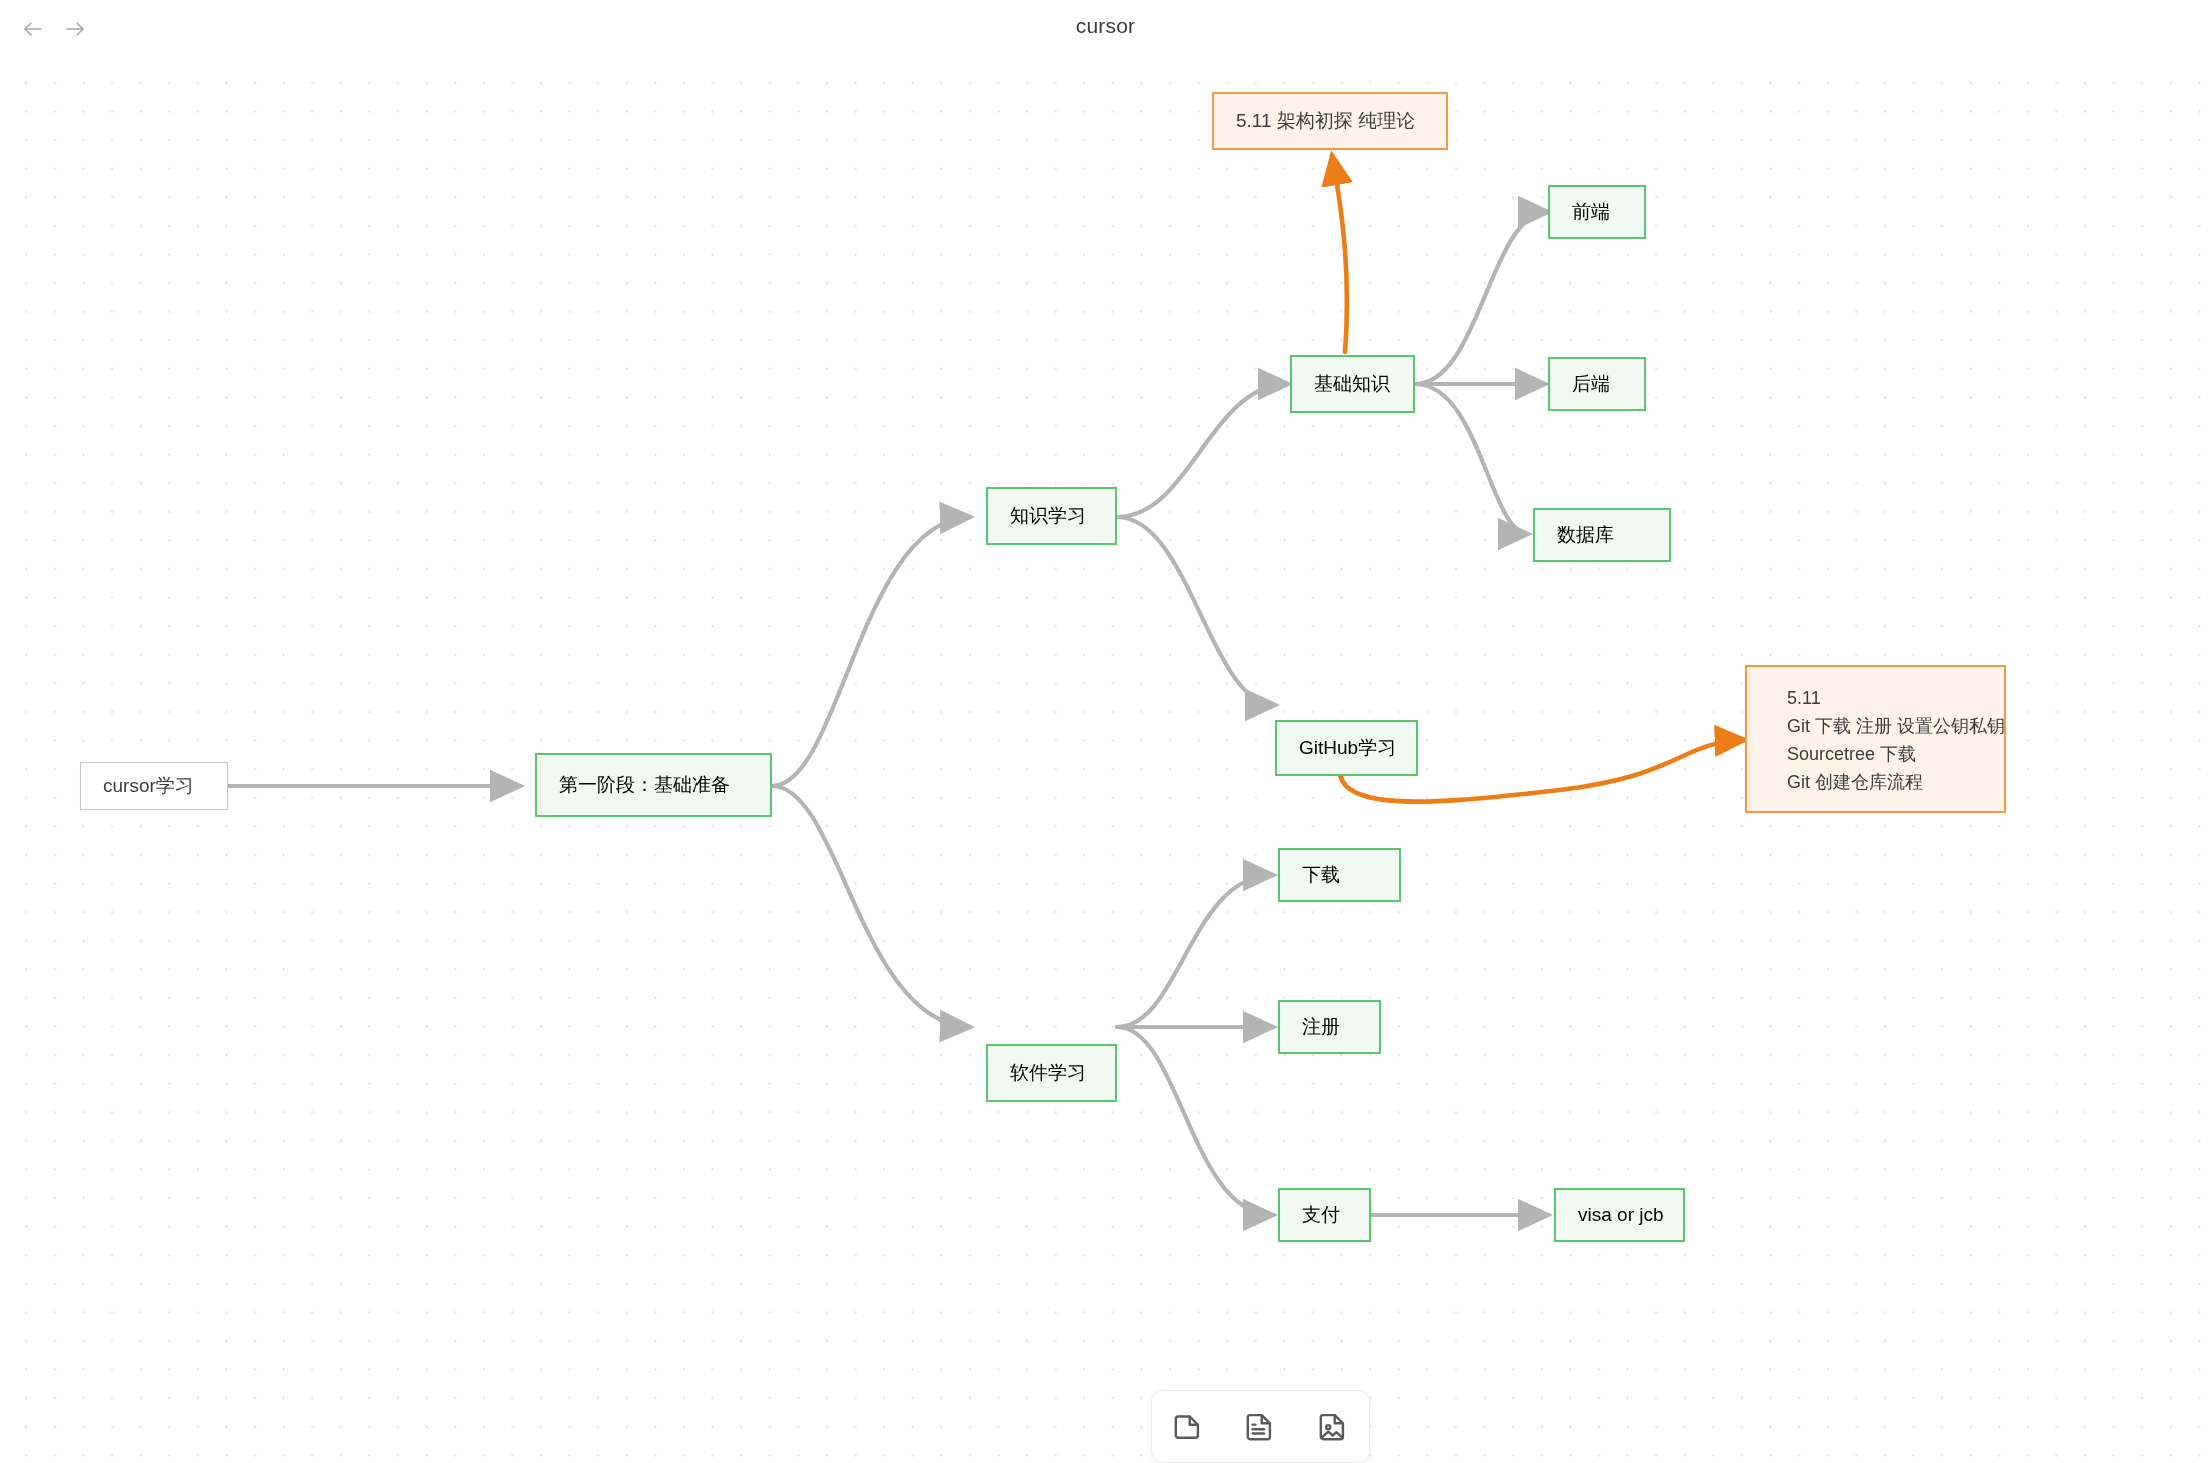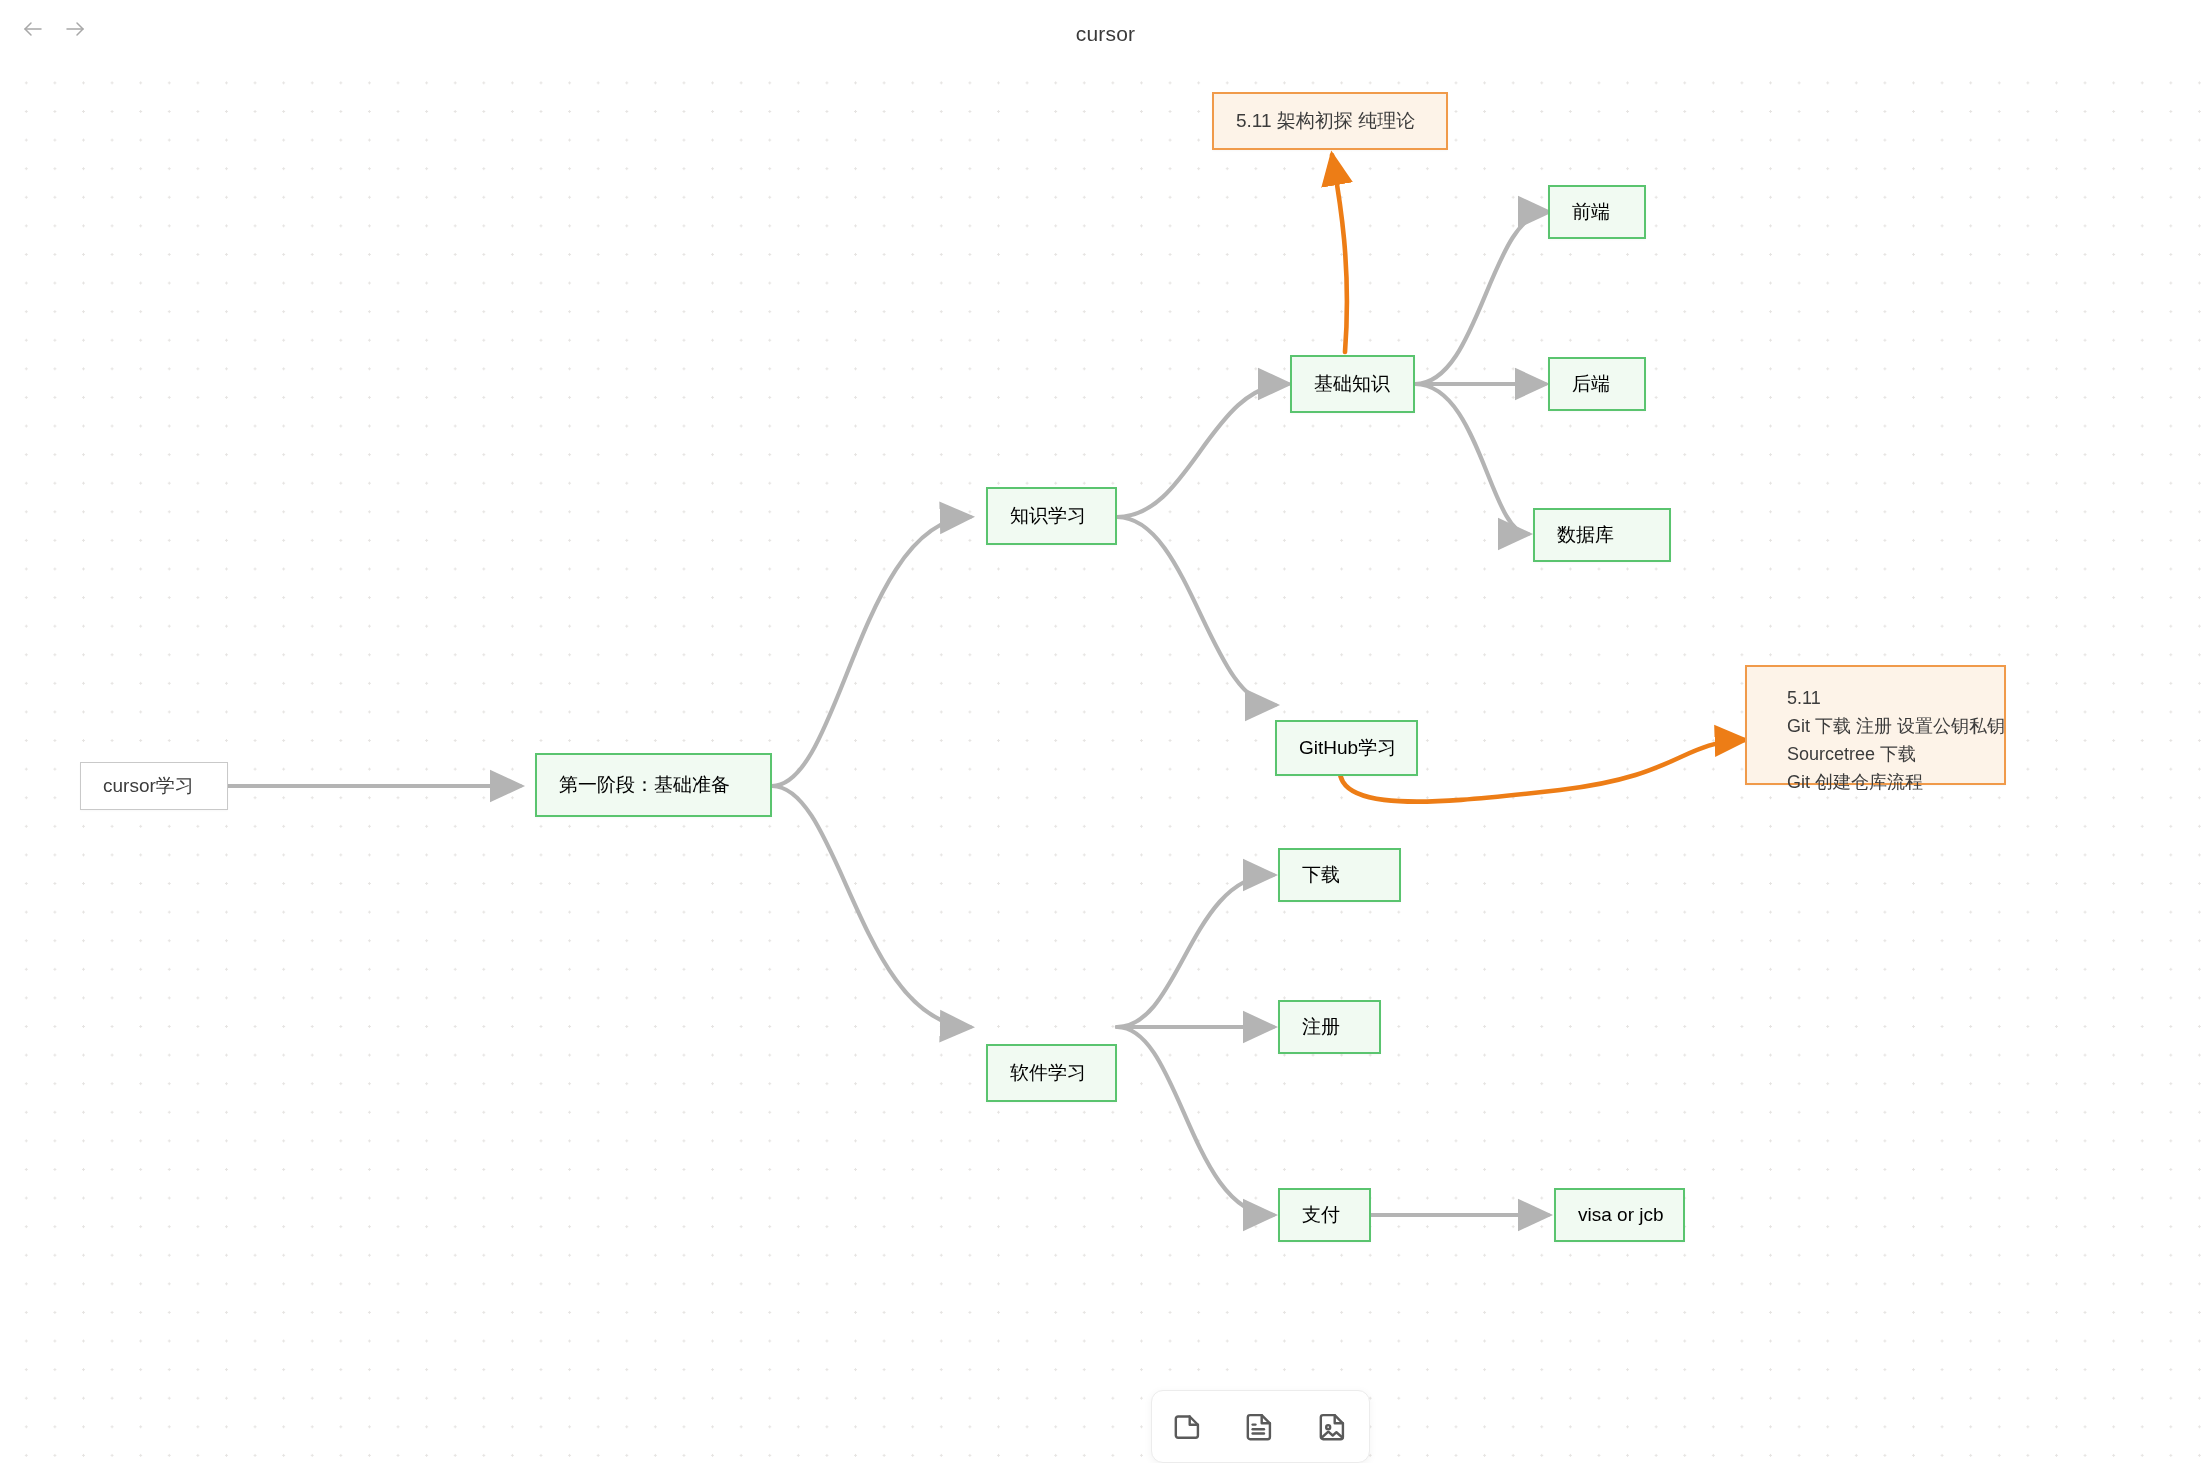--- a/index.html
+++ b/index.html
@@ -46,21 +46,20 @@
 
   #doc-title {
     position: absolute;
     left: 0; right: 0;
     top: 14px;
     text-align: center;
     font-size: 21px;
     color: #3a3a3a;
     letter-spacing: 0.2px;
     font-weight: 400;
-    margin-top: 8px;
   }
 
   
   #canvas {
     position: absolute;
     left: 0; top: 0;
     width: 2211px;
     height: 1463px;
   }
   #edges {
@@ -265,21 +264,21 @@
     </div>
 
     <div class="node node-green" style="left:1554px; top:1188px; width:131px; height:54px;">
       <span>visa or jcb</span>
     </div>
 
     <div class="node node-orange" style="left:1212px; top:92px; width:236px; height:58px;">
       <span>5.11 架构初探 纯理论</span>
     </div>
 
-    <div class="node node-note" style="left:1745px; top:665px; width:261px; height:120px;padding-left:40px;">
+    <div class="node node-note" style="left:1745px; top:665px; width:261px; height:148px;padding-left:40px;">
       <span class="note-line">5.11</span>
       <span class="note-line">Git 下载 注册 设置公钥私钥</span>
       <span class="note-line">Sourcetree 下载</span>
       <span class="note-line">Git 创建仓库流程</span>
     </div>
 
   </div>
 
   <div id="toolbar">
 

